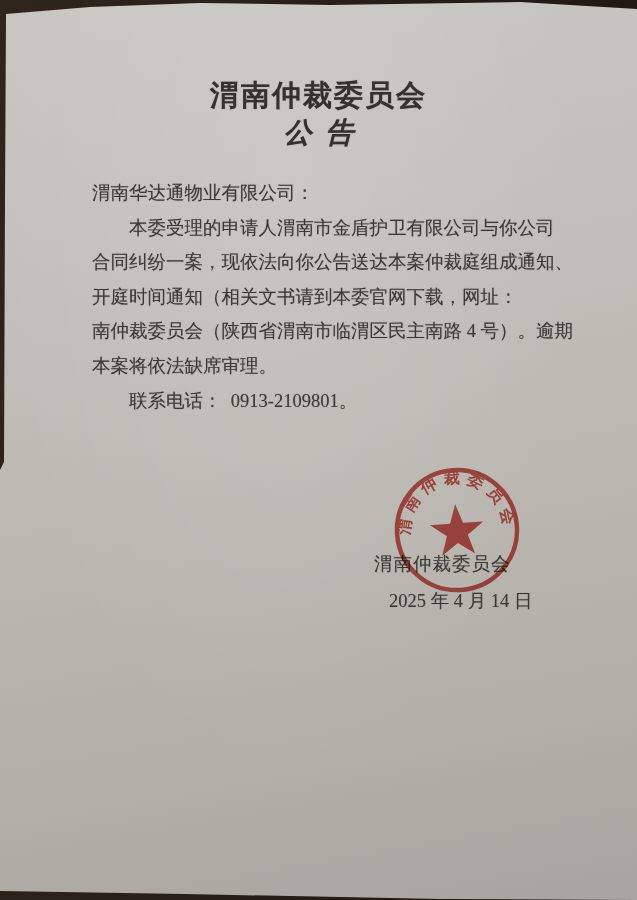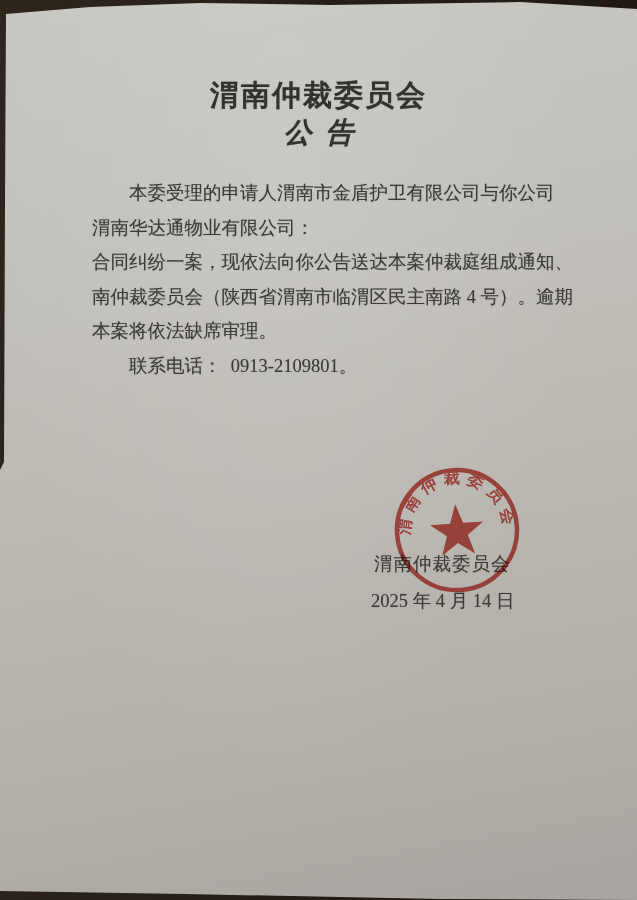--- a/index.html
+++ b/index.html
@@ -83,21 +83,21 @@
     left: 374px;
     font-size: 18.5px;
     color: #3b3a36;
     letter-spacing: 1px;
     white-space: pre;
     text-shadow: 0 0 1px rgba(45,45,42,0.35);
   }
   .signature-date {
     position: absolute;
     top: 588px;
-    left: 371px;
+    left: 389px;
     font-size: 18.5px;
     color: #3b3a36;
     white-space: pre;
     text-shadow: 0 0 1px rgba(45,45,42,0.35);
     text-align: center;
   }
   .stamp {
     position: absolute;
     top: 461px;
     left: 390px;
@@ -118,26 +118,27 @@
 <body>
 
 <div class="photo-frame">
   <div class="paper">
 
     <div class="doc-title-org">渭南仲裁委员会</div>
 
     <div class="doc-title-notice">公  告</div>
 
     <div class="content">
+      <span class="line">渭南华达通物业有限公司：</span>
+
       <span class="line indent">本委受理的申请人渭南市金盾护卫有限公司与你公司</span>
-
-      <span class="line">渭南华达通物业有限公司：</span>
 
       <span class="line">合同纠纷一案，现依法向你公告送达本案仲裁庭组成通知、</span>
 
+      <span class="line">开庭时间通知（相关文书请到本委官网下载，网址：</span>
 
 
 
 
       <span class="line">南仲裁委员会（陕西省渭南市临渭区民主南路 4 号）。逾期</span>
 
       <span class="line">本案将依法缺席审理。</span>
 
       <span class="line indent">联系电话：  0913-2109801。</span>
     </div>

